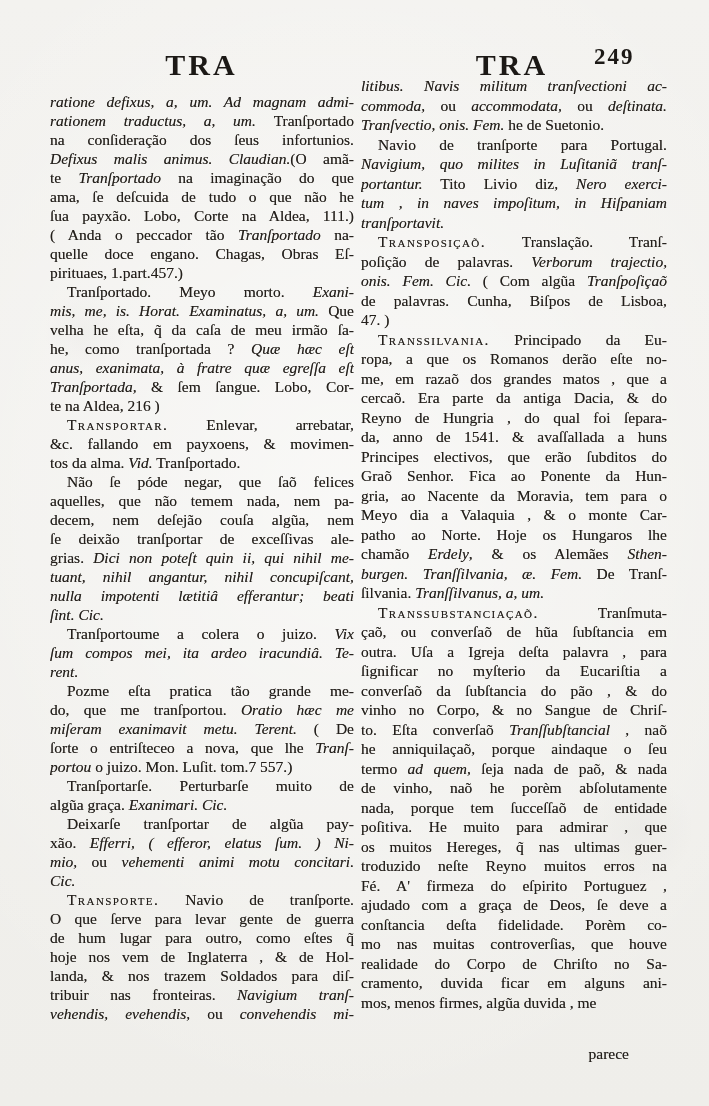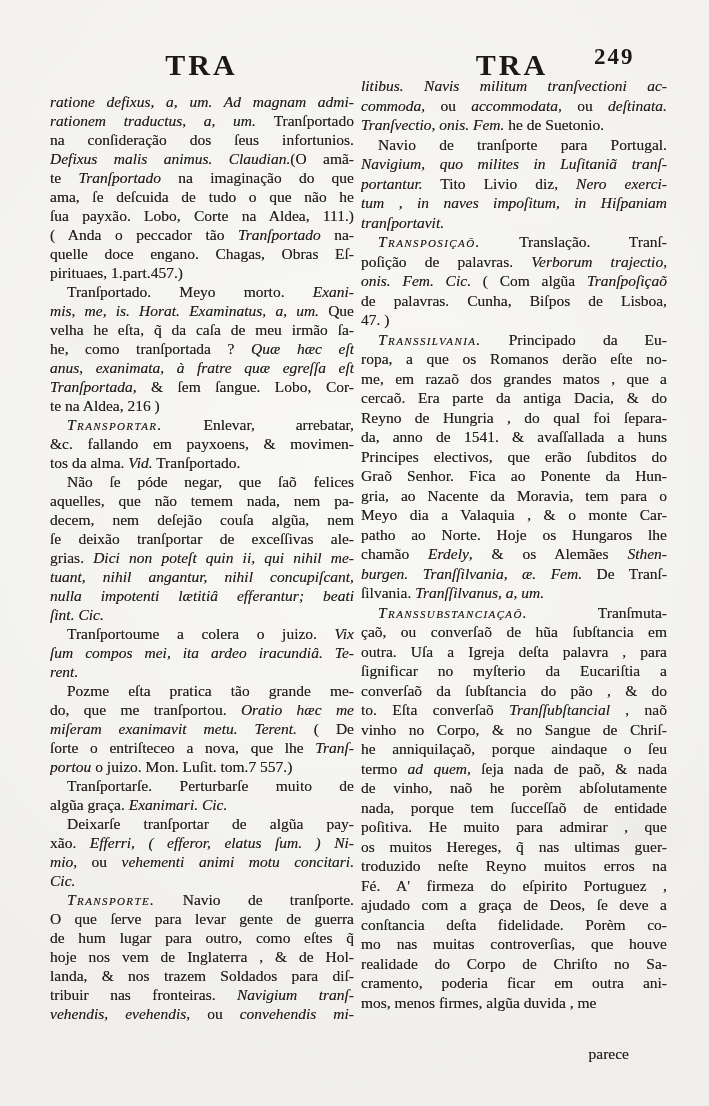--- a/index.html
+++ b/index.html
@@ -39,21 +39,21 @@
     white-space:normal;
     color:#24201c;
     text-shadow:0 0 0.4px rgba(30,25,20,0.55);
   }
   .col-left  .line{height:19px;line-height:19px;}
   .col-right .line{height:19.5px;line-height:19.5px;}
   .line.end{text-align-last:left;}
   .line.right{text-align-last:right;padding-right:38px;margin-top:32px;}
   .line.ind{text-indent:17px;}
   .it{font-style:italic;}
-  .sc{font-variant:small-caps;letter-spacing:1.4px;font-style:italic;}
+  .sc{font-variant:small-caps;letter-spacing:1.4px;}
 </style>
 </head>
 <body>
 
 <div class="page">
   <div class="running-head head-left">TRA</div>
   <div class="running-head head-right">TRA</div>
   <div class="page-num">249</div>
 
   <div class="col col-left">
@@ -133,31 +133,31 @@
       <div class="line"><span>Meyo dia a Valaquia , &amp; o monte Car-</span></div>
       <div class="line"><span>patho ao Norte. Hoje os Hungaros lhe</span></div>
       <div class="line"><span>chamão </span><span class="it">Erdely</span><span>, &amp; os Alemães </span><span class="it">Sthen-</span></div>
       <div class="line"><span class="it">burgen. Tranſſilvania, æ. Fem.</span><span> De Tranſ-</span></div>
       <div class="line end"><span>ſilvania. </span><span class="it">Tranſſilvanus, a, um.</span></div>
       <div class="line ind"><span class="sc">Transsubstanciaçaõ.</span><span> Tranſmuta-</span></div>
       <div class="line"><span>çaõ, ou converſaõ de hũa ſubſtancia em</span></div>
       <div class="line"><span>outra. Uſa a Igreja deſta palavra , para</span></div>
       <div class="line"><span>ſignificar no myſterio da Eucariſtia a</span></div>
       <div class="line"><span>converſaõ da ſubſtancia do pão , &amp; do</span></div>
+      <div class="line"><span>vinho no Corpo, &amp; no Sangue de Chriſ-</span></div>
       <div class="line"><span>to. Eſta converſaõ </span><span class="it">Tranſſubſtancial</span><span> , naõ</span></div>
-      <div class="line"><span>vinho no Corpo, &amp; no Sangue de Chriſ-</span></div>
       <div class="line"><span>he anniquilaçaõ, porque aindaque o ſeu</span></div>
       <div class="line"><span>termo </span><span class="it">ad quem,</span><span> ſeja nada de paõ, &amp; nada</span></div>
       <div class="line"><span>de vinho, naõ he porèm abſolutamente</span></div>
       <div class="line"><span>nada, porque tem ſucceſſaõ de entidade</span></div>
       <div class="line"><span>poſitiva. He muito para admirar , que</span></div>
       <div class="line"><span>os muitos Hereges, q̃ nas ultimas guer-</span></div>
       <div class="line"><span>troduzido neſte Reyno muitos erros na</span></div>
       <div class="line"><span>Fé. A' firmeza do eſpirito Portuguez ,</span></div>
       <div class="line"><span>ajudado com a graça de Deos, ſe deve a</span></div>
       <div class="line"><span>conſtancia deſta fidelidade. Porèm co-</span></div>
       <div class="line"><span>mo nas muitas controverſias, que houve</span></div>
       <div class="line"><span>realidade do Corpo de Chriſto no Sa-</span></div>
-      <div class="line"><span>cramento, poderia ficar em outra ani-</span></div>
+      <div class="line"><span>cramento, duvida ficar em alguns ani-</span></div>
       <div class="line end"><span>mos, menos firmes, algũa duvida , me</span></div>
       <div class="line right"><span>parece</span></div>
     </div>
 </div>
 
 </body></html>

